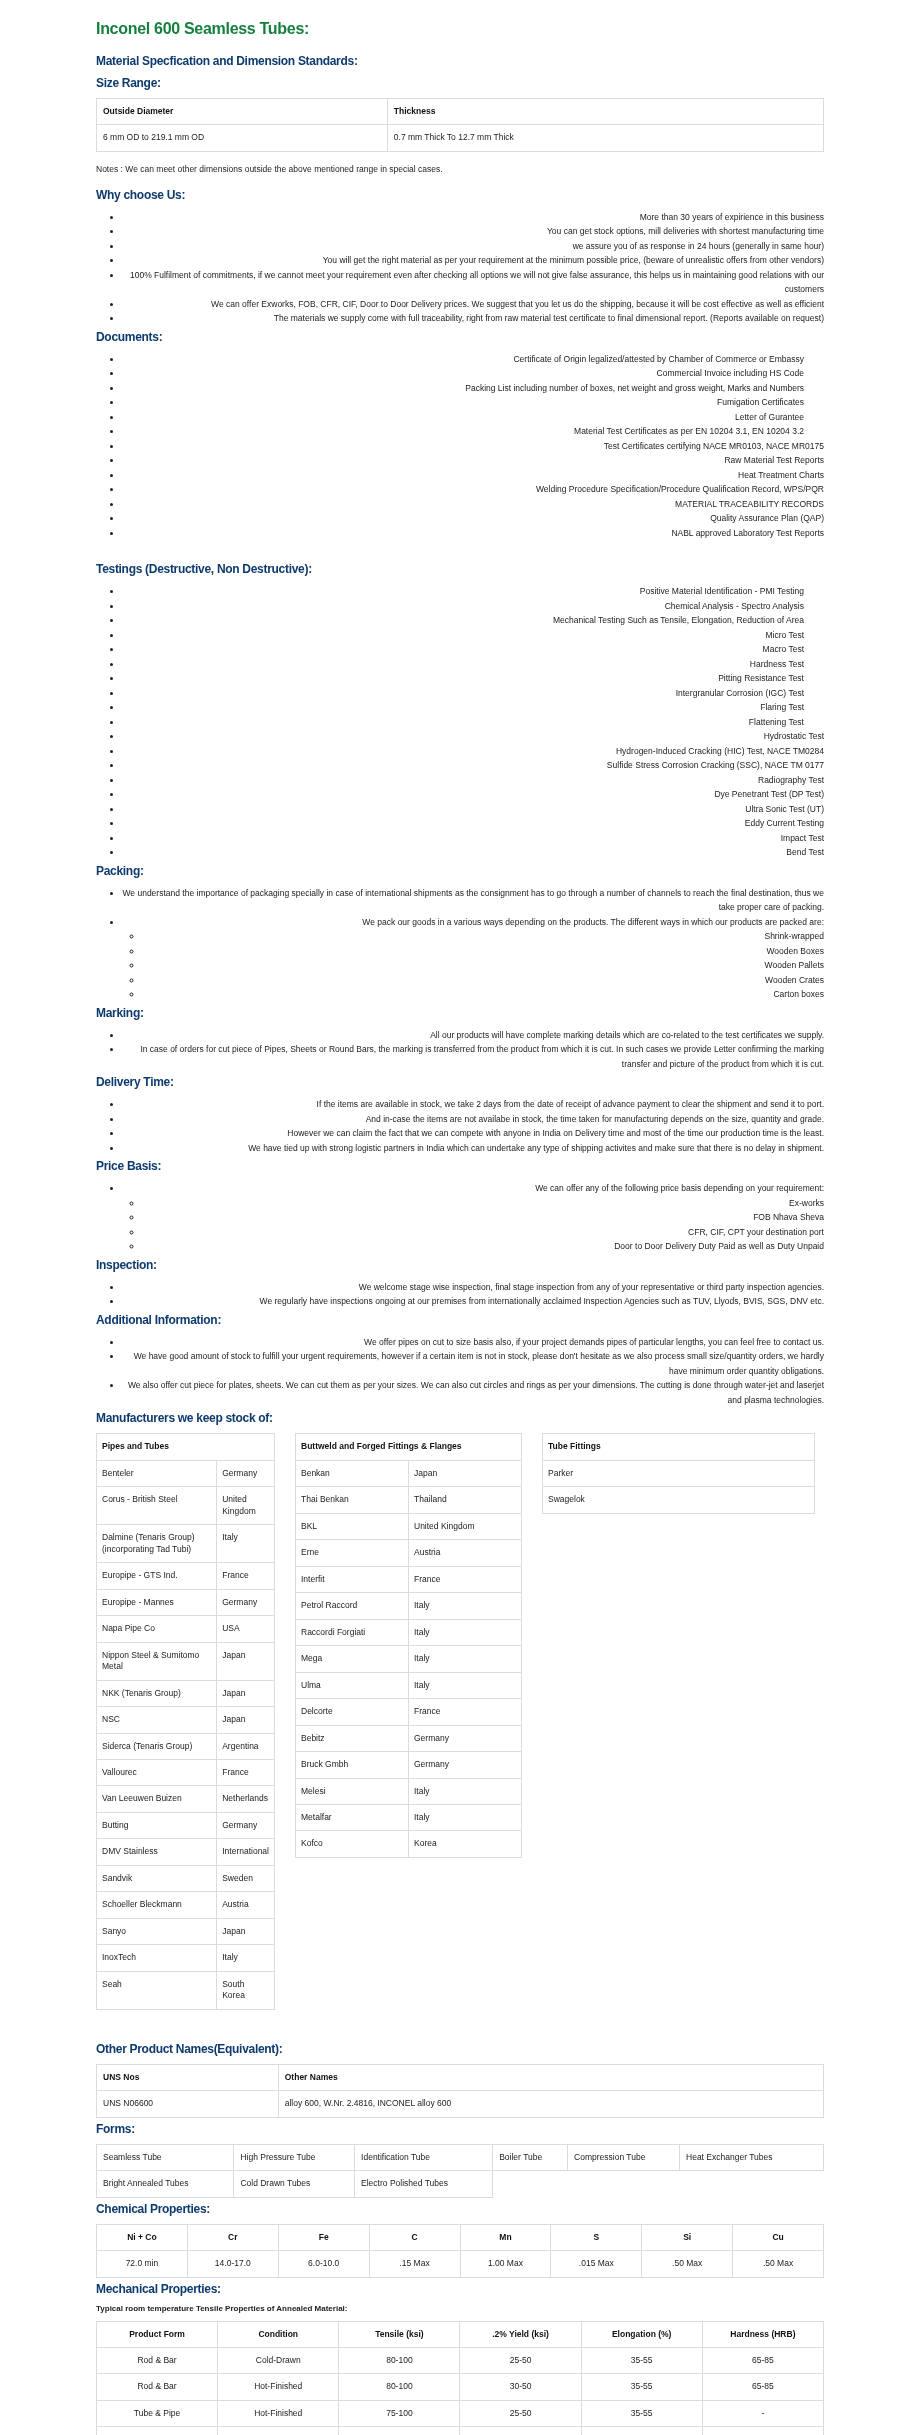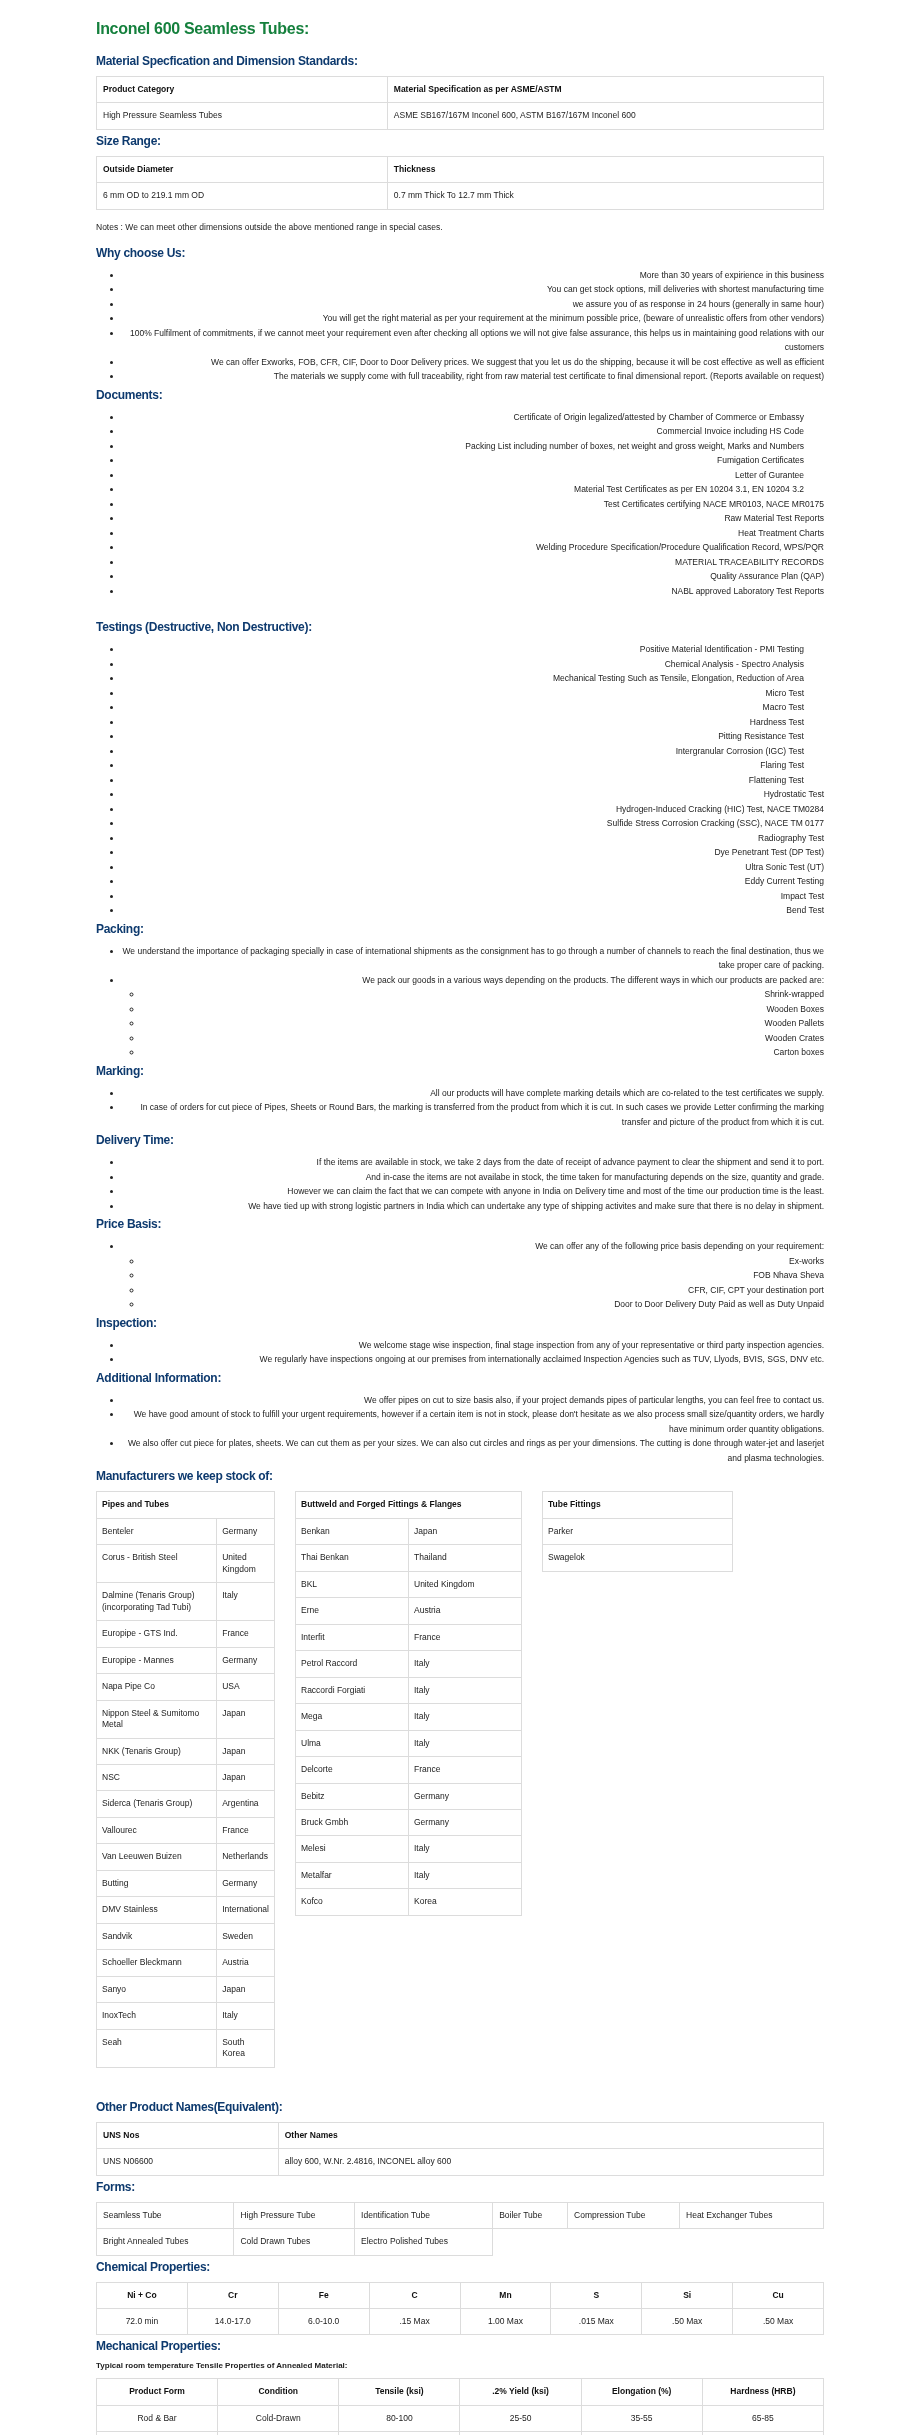--- a/index.html
+++ b/index.html
@@ -37,47 +37,35 @@
   ul li { font-size: 8.5px; line-height: 14.5px; }
   ul ul { padding-left: 20px; list-style-type: circle; }
   .note { font-size: 8.5px; margin: 12px 0 14px 0; }
   .two-col { display: flex; flex-direction: column; }
   .two-col > ul { flex: 1; }
   .two-col > ul:first-child { padding-right: 20px; }
   .mfr-wrap { display: flex; align-items: flex-start; gap: 20px; }
   .mfr-wrap table td, .mfr-wrap table th { padding: 7px 5px; }
   .mfr-pipes { width: 179px; }
   .mfr-fittings { width: 227px; }
-  .mfr-tube { width: 191px; margin-left: 0; }
+  .mfr-tube { width: 273px; margin-left: 0; }
   .forms-table { width: 100%; }
   .forms-row2 td:last-child { border-left: 1px solid #dcdcdc; }
   .subnote { font-size: 8px; font-weight: bold; margin: 0 0 8px 0; }
   .spacer-big { height: 28px; }
 </style>
 </head>
 <body>
 
 <div class="page">
 
   <h1>Inconel 600 Seamless Tubes:</h1>
 
   <div class="section">
     <h2>Material Specfication and Dimension Standards:</h2>
-    <table>
-      <tbody>
-          <tr>
-        <th style="width:40%">Product Category</th>
-        <th>Material Specification as per ASME/ASTM</th>
-      </tr>
-      <tr>
-        <td>High Pressure Seamless Tubes</td>
-        <td>ASME SB167/167M Inconel 600, ASTM B167/167M Inconel 600</td>
-      </tr>
-    </tbody>
-      </table>
   </div>
 
   <div class="section">
     <h2>Size Range:</h2>
     <table>
       <tbody>
           <tr>
         <th style="width:40%">Outside Diameter</th>
         <th>Thickness</th>
       </tr>

